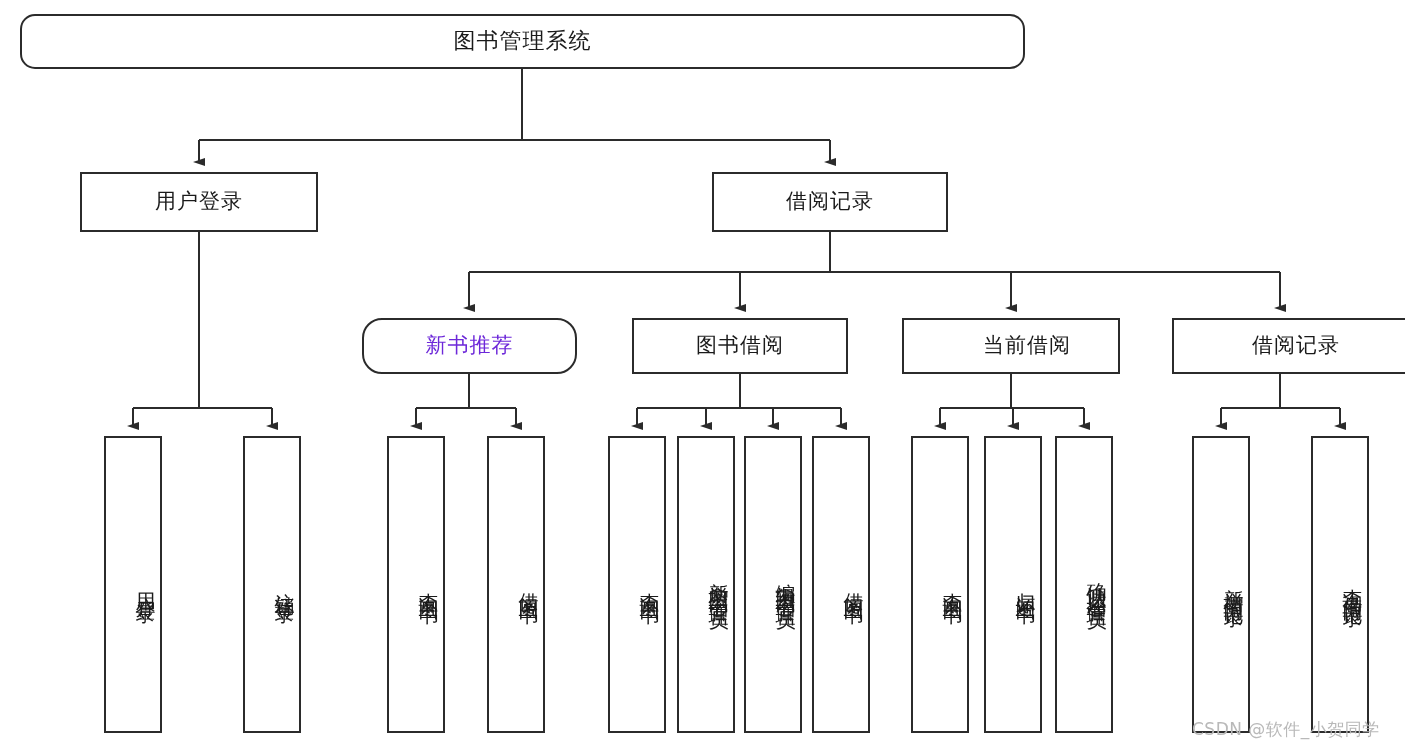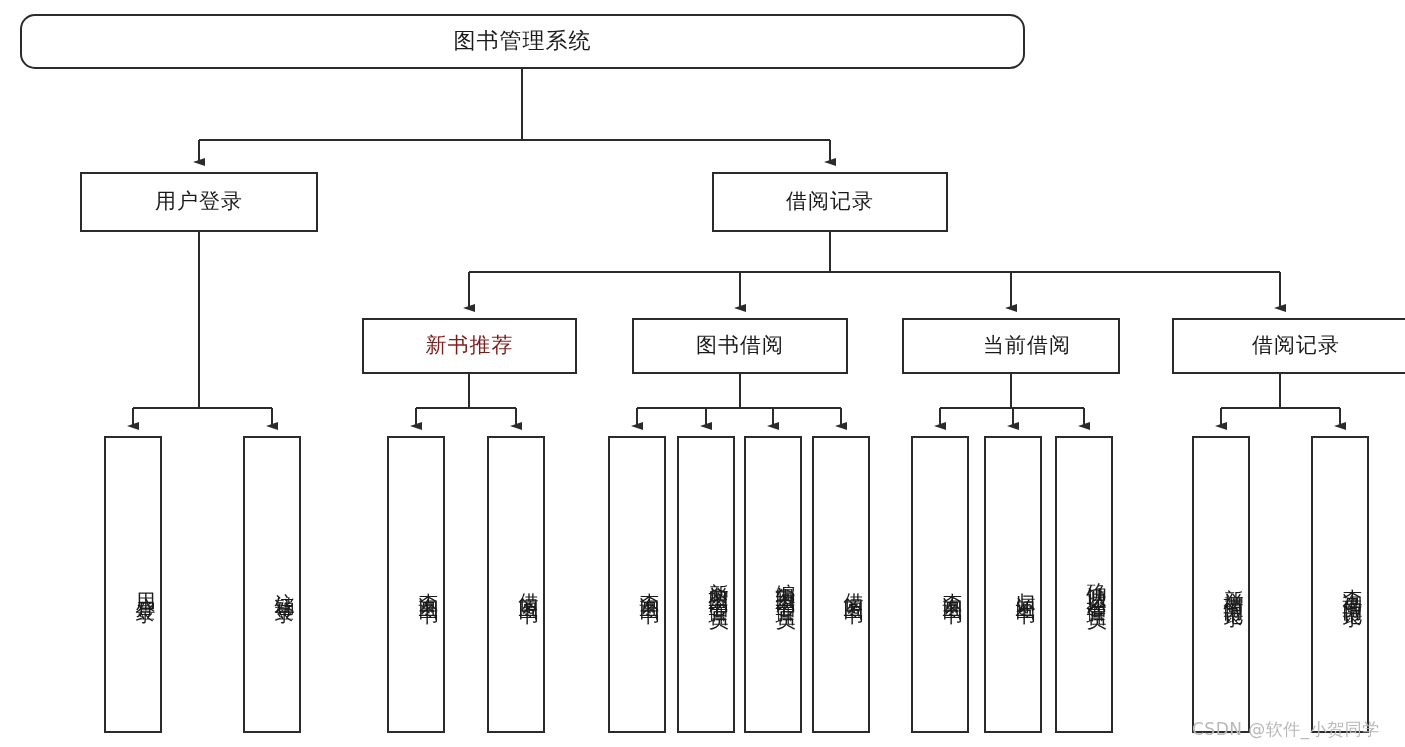--- a/index.html
+++ b/index.html
@@ -128,21 +128,21 @@
     <span class="lbl">图书管理系统</span>
   </div>
 
   <div class="node h" style="left: 80px; top: 172px; width: 238px; height: 60px; border-color: rgb(43, 43, 43); color: rgb(26, 26, 26);">
     <span class="lbl">用户登录</span>
   </div>
   <div class="node h" style="left: 712px; top: 172px; width: 236px; height: 60px; border-color: rgb(43, 43, 43); color: rgb(26, 26, 26);">
     <span class="lbl">借阅记录</span>
   </div>
 
-  <div class="node h" style="left: 362px; top: 318px; width: 215px; height: 56px; border-color: rgb(43, 43, 43); color: #7f1d1d;">
+  <div class="node h" style="left: 362px; top: 318px; width: 215px; height: 56px; border-color: rgb(43, 43, 43); color: #6d28d9; border-radius: 20px;">
     <span class="lbl">新书推荐</span>
   </div>
   <div class="node h" style="left: 632px; top: 318px; width: 216px; height: 56px; border-color: rgb(43, 43, 43); color: rgb(26, 26, 26); text-align: center;">
     <span class="lbl">图书借阅</span>
   </div>
   <div class="node h" style="left: 902px; top: 318px; width: 218px; height: 56px; border-color: rgb(43, 43, 43); color: rgb(26, 26, 26); padding-left: 32px;">
     <span class="lbl">当前借阅</span>
   </div>
   <div class="node h" style="left: 1172px; top: 318px; width: 248px; height: 56px; border-color: rgb(43, 43, 43); color: rgb(26, 26, 26);">
     <span class="lbl">借阅记录</span>

